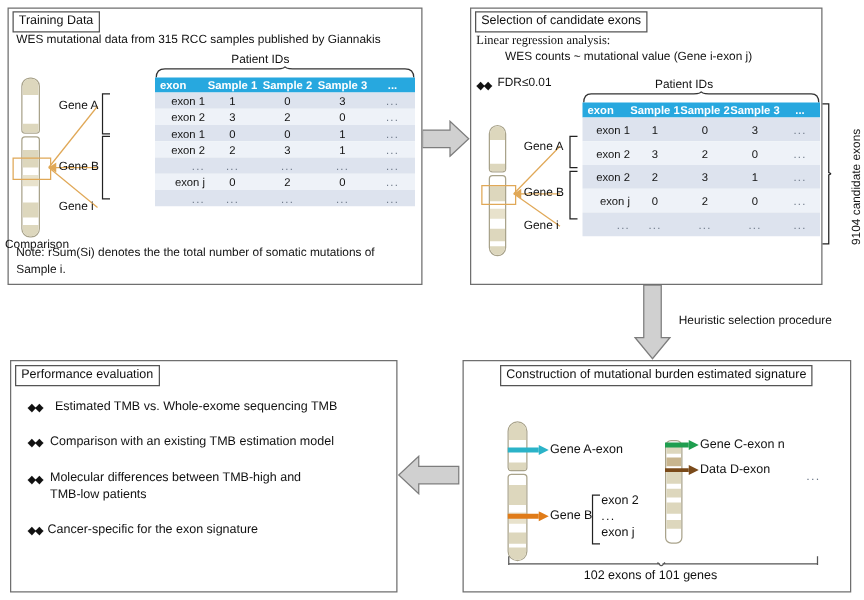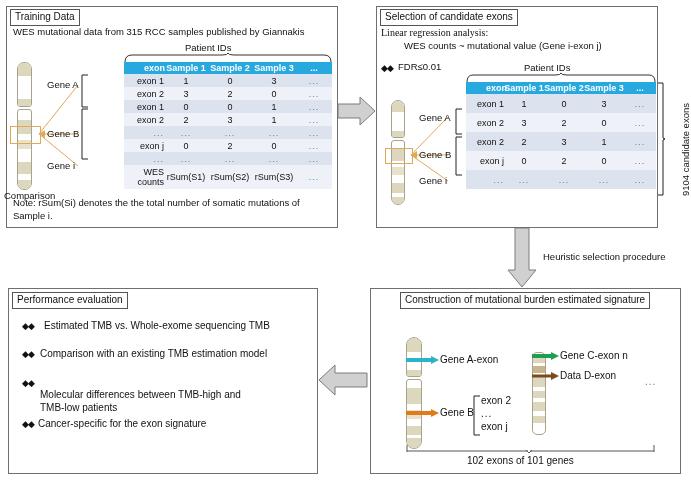--- a/index.html
+++ b/index.html
@@ -15,21 +15,21 @@
   }
   .txt{position:absolute;white-space:nowrap;line-height:12px;}
   .txtw{position:absolute;line-height:13px;}
 
   
   table.mt{position:absolute;border-collapse:collapse;table-layout:fixed;}
   table.mt th{
     background:#27a8df;color:#ffffff;font-weight:bold;font-size:9px;
     padding:1px 0 1px 0;text-align:center;border:0;
   }
-  table.mt th.lft{text-align:left;padding-left:20px;}
+  table.mt th.lft{text-align:left;padding-left:4px;}
   table.mt td{
     font-size:9px;text-align:center;padding:0;border:0;height:13px;
   }
   table.mt td.lft{text-align:right;padding-left:3px;font-weight:normal;}
   table.mt tr.rA td{background:#dde3ee;}
   table.mt tr.rB td{background:#eef2f8;}
   .dots{color:#6d7888;letter-spacing:1px;}
 
   
   .chrom{position:absolute;box-sizing:border-box;}
@@ -154,29 +154,20 @@
         <td>0</td>
         <td class="dots">...</td>
       </tr>
     <tr class="rA">
         <td class="lft dots">...</td>
         <td class="dots">...</td>
         <td class="dots">...</td>
         <td class="dots">...</td>
         <td class="dots">...</td>
       </tr>
-    <tr class="rB" style="height:24px;">
-      <td class="lft" style="height:24px;line-height:10px;white-space:normal;">
-        <span>WES counts</span>
-      </td>
-      <td>rSum(S1)</td>
-      <td>rSum(S2)</td>
-      <td>rSum(S3)</td>
-      <td class="dots">...</td>
-    </tr>
   </tbody>
 </table>
 
 <div class="txtw" style="left:13px;top:196px;width:310px;font-size:9.5px;">Note: rSum(Si) denotes the the total number of somatic mutations of Sample i.</div>
 
 <svg class="bigarrow" style="left:338px;top:96px;" width="38" height="30">
   <path d="M0,8 L22,8 L22,1 L37,15 L22,29 L22,22 L0,22 Z" fill="#d0d0d0" stroke="#7d7d7d" stroke-width="1"></path>
 </svg>
 
 <div class="panel" style="left:376px;top:6px;width:282px;height:222px;"></div>
@@ -366,16 +357,16 @@
 
 <div class="panel-title" style="left:12px;top:292px;">Performance evaluation</div>
 
 <div class="txt bullet" style="left:22px;top:320px;font-size:9px;">◆◆</div>
 <div class="txtw" style="left:44px;top:319px;width:270px;font-size:10px;">Estimated TMB vs. Whole-exome sequencing TMB</div>
 
 <div class="txt bullet" style="left:22px;top:348px;font-size:9px;">◆◆</div>
 <div class="txtw" style="left:40px;top:347px;width:272px;font-size:10px;">Comparison with an existing TMB estimation model</div>
 
 <div class="txt bullet" style="left:22px;top:377px;font-size:9px;">◆◆</div>
-<div class="txtw" style="left:40px;top:388px;width:210px;font-size:10px;">Molecular differences between TMB-high and TMB-low patients</div>
+<div class="txtw" style="left:40px;top:376px;width:210px;font-size:10px;">Molecular differences between TMB-high and TMB-low patients</div>
 
 <div class="txt bullet" style="left:22px;top:418px;font-size:9px;">◆◆</div>
 <div class="txtw" style="left:38px;top:417px;width:260px;font-size:10px;">Cancer-specific for the exon signature</div>
 
 </body></html>

